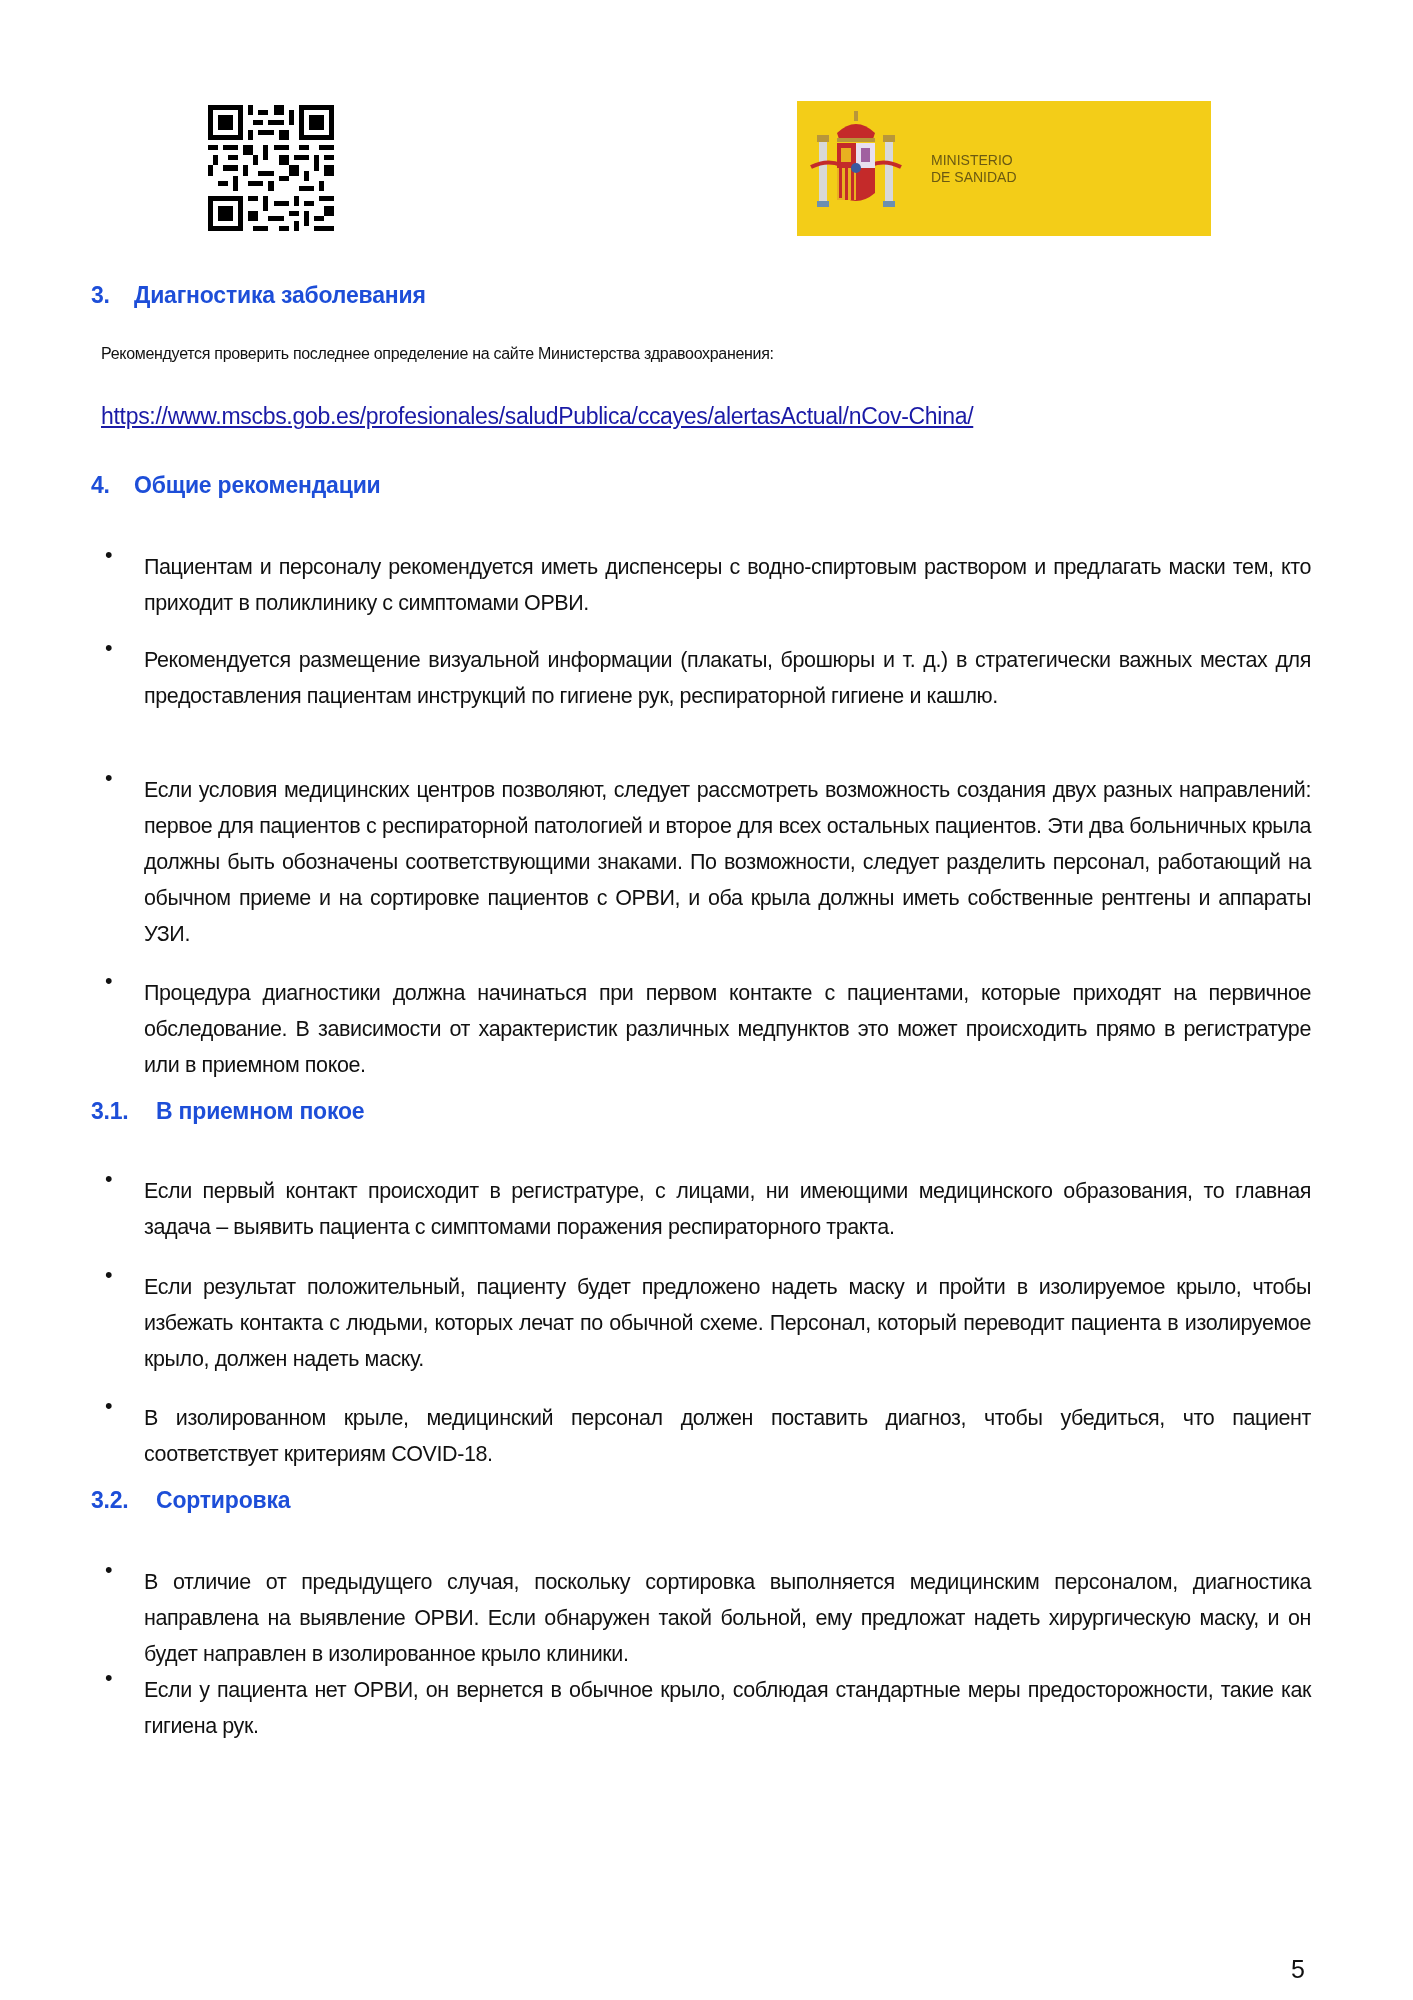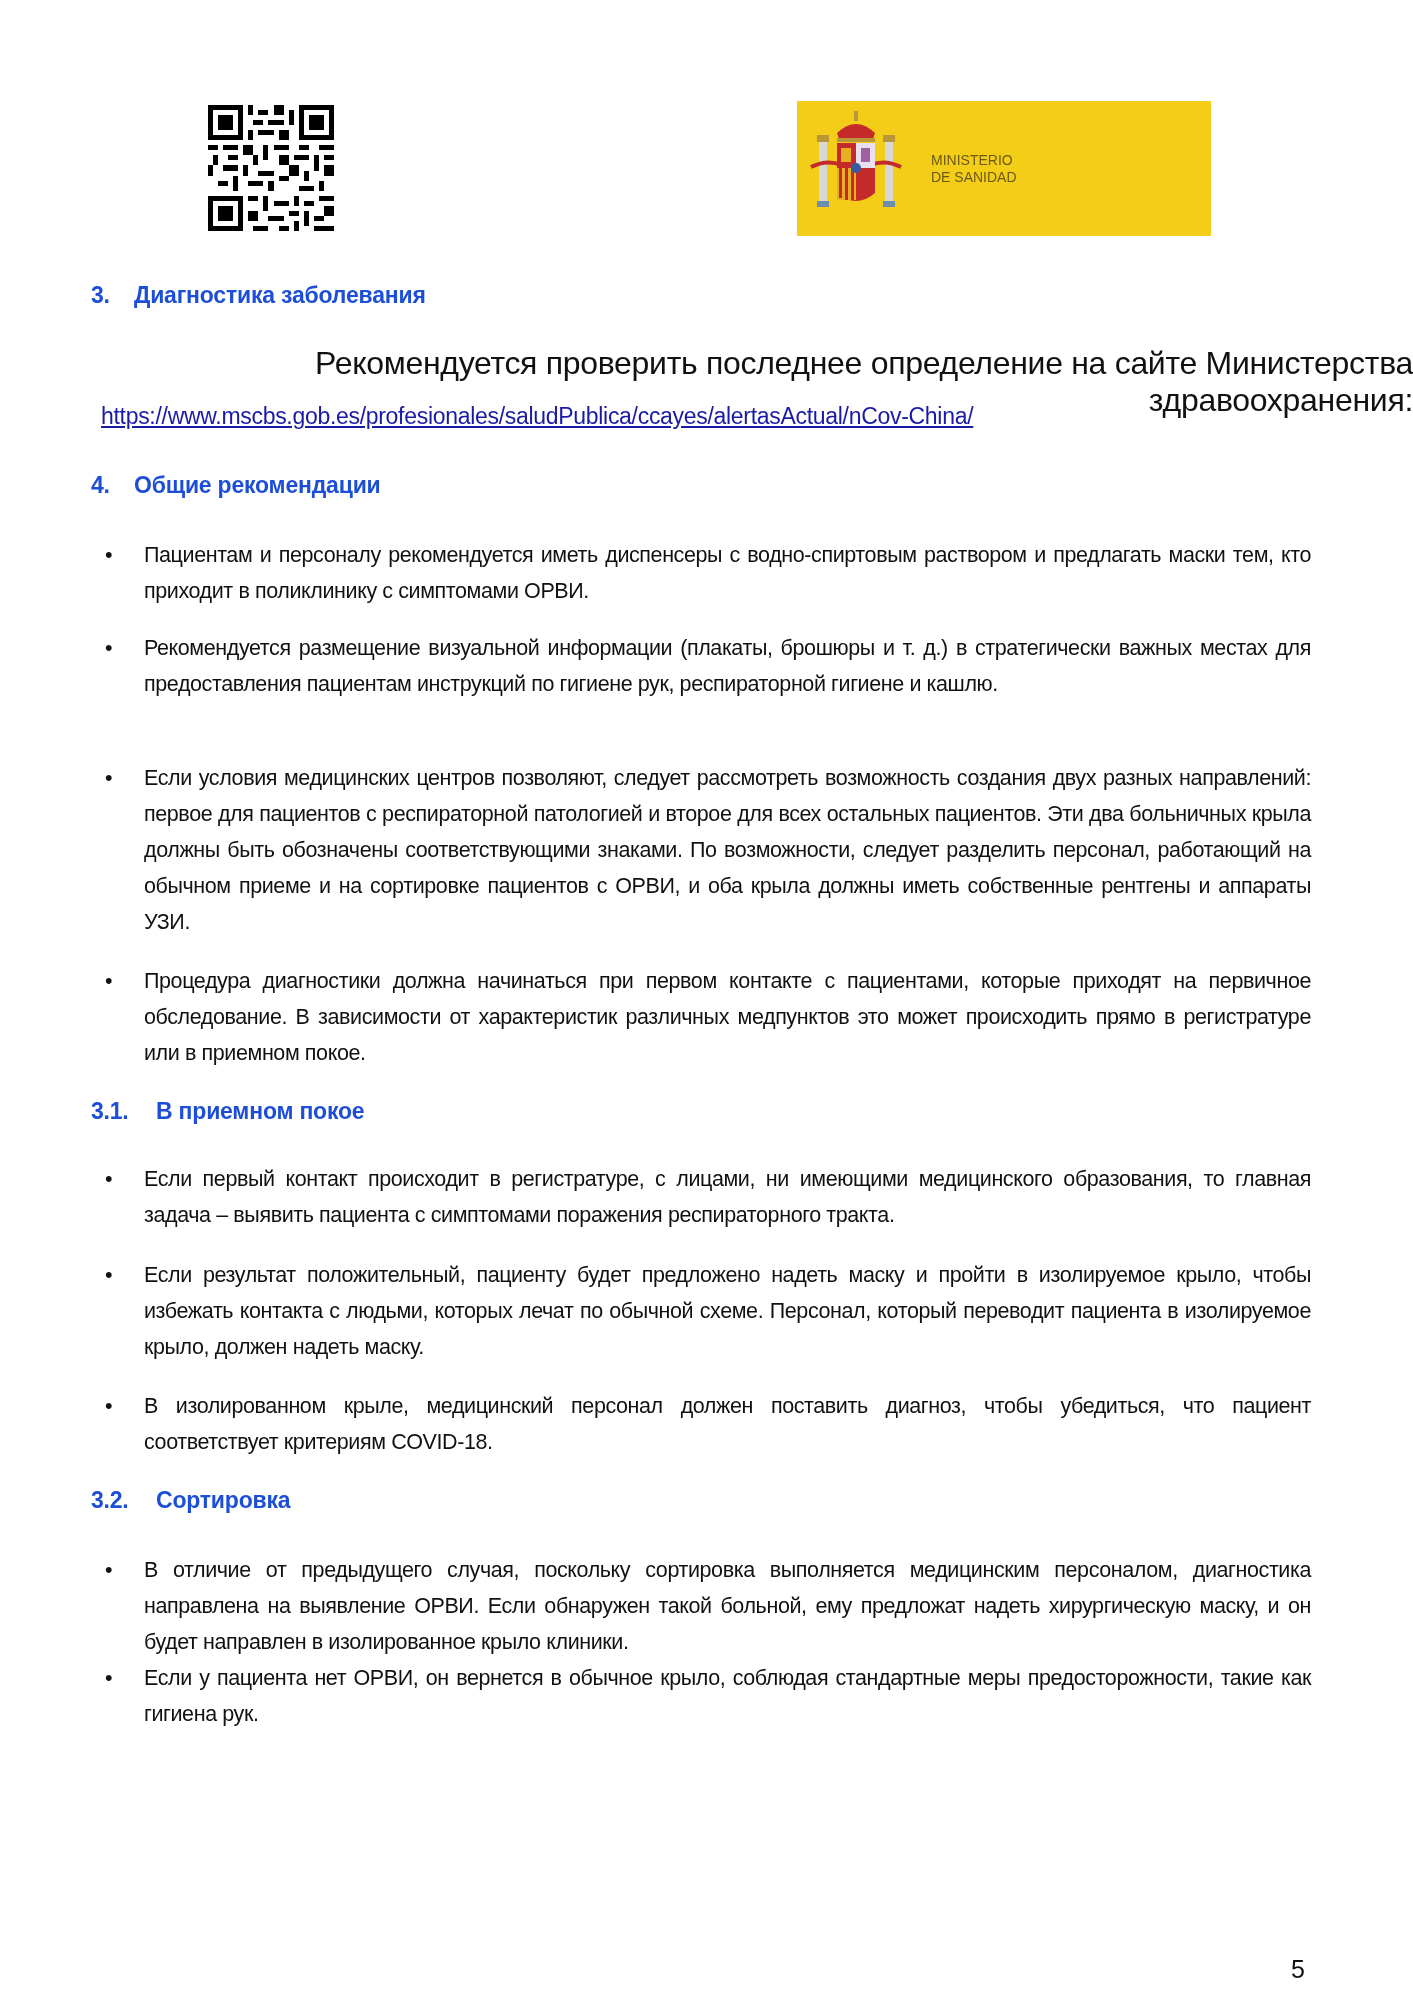--- a/index.html
+++ b/index.html
@@ -5,25 +5,25 @@
     html, body { margin: 0; padding: 0; background: #ffffff; }
     body { width: 1413px; height: 2000px; position: relative; overflow: hidden; font-family: "Liberation Sans", sans-serif; color: #111; }
     .qr { position: absolute; left: 208px; top: 104px; width: 126px; height: 128px; }
     .logo { position: absolute; left: 797px; top: 101px; width: 414px; height: 135px; background: #f3cd18; display: flex; align-items: center; }
     .logo .coat { width: 120px; height: 100%; position: relative; }
     .logo .gob { width: 117px; border-right: 1px solid #e0b90e; height: 100%; display: flex; flex-direction: column; justify-content: center; font-size: 14px; line-height: 17px; color: #6b5a12; padding-left: 6px; box-sizing: border-box; }
     .logo .min { flex: 1; display: flex; flex-direction: column; justify-content: center; font-size: 14px; line-height: 17px; color: #6b5a12; padding-left: 14px; }
     .h { position: absolute; left: 91px; font-family: "Liberation Sans", sans-serif; font-weight: bold; color: #1d4ed8; font-size: 23px; letter-spacing: -0.2px; }
     .h .num { display: inline-block; width: 43px; }
     .h .num.wide { width: 65px; }
-    .intro { position: absolute; left: 101px; top: 345px; font-family: "Liberation Sans", sans-serif; font-size: 32px; color: #111; letter-spacing: -0.3px; text-align: right; }
+    .intro { position: absolute; left: 101px; top: 345px; font-family: "Liberation Sans", sans-serif; font-size: 16px; color: #111; letter-spacing: -0.3px; text-align: right; }
     .link { position: absolute; left: 101px; top: 379px; font-family: "Liberation Sans", sans-serif; font-size: 23px; color: #1a1aa6; text-decoration: underline; letter-spacing: -0.3px; margin-top: 24px; }
     .bul { position: absolute; left: 101px; width: 1210px; font-family: "Liberation Sans", sans-serif; font-size: 21.5px; line-height: 36px; color: #111; text-align: justify; letter-spacing: -0.4px; }
     .bul .dot { position: absolute; left: 4px; top: 0; }
-    .bul .txt { display: block; margin-left: 43px; padding-left: 0; text-indent: 0; }
+    .bul .txt { display: block; margin-left: 43px; padding-left: 0; text-indent: 0; margin-top: 12px; }
     .pagenum { position: absolute; left: 1291px; top: 1955px; font-family: "Liberation Sans", sans-serif; font-size: 25px; color: #111; }
   </style>
 </head>
 <body>
 
 <div class="qr">
   <svg width="126" height="128" viewBox="0 0 25 25" shape-rendering="crispEdges">
     <rect width="25" height="25" fill="#fff"></rect>
     <g fill="#000">
       <rect x="0" y="0" width="7" height="7"></rect>

